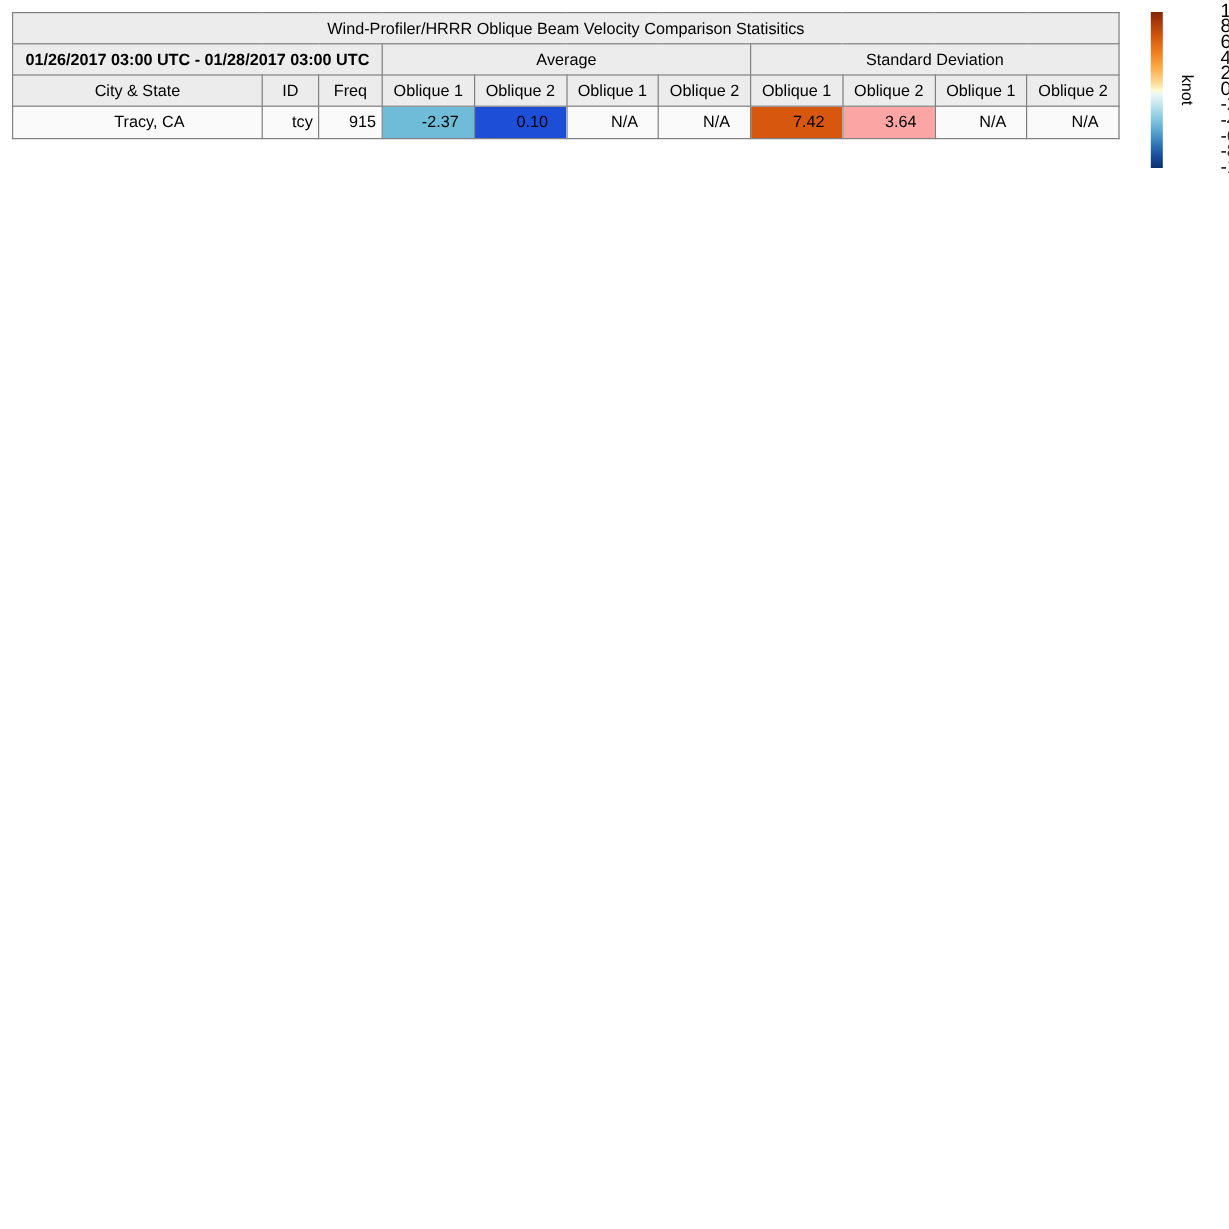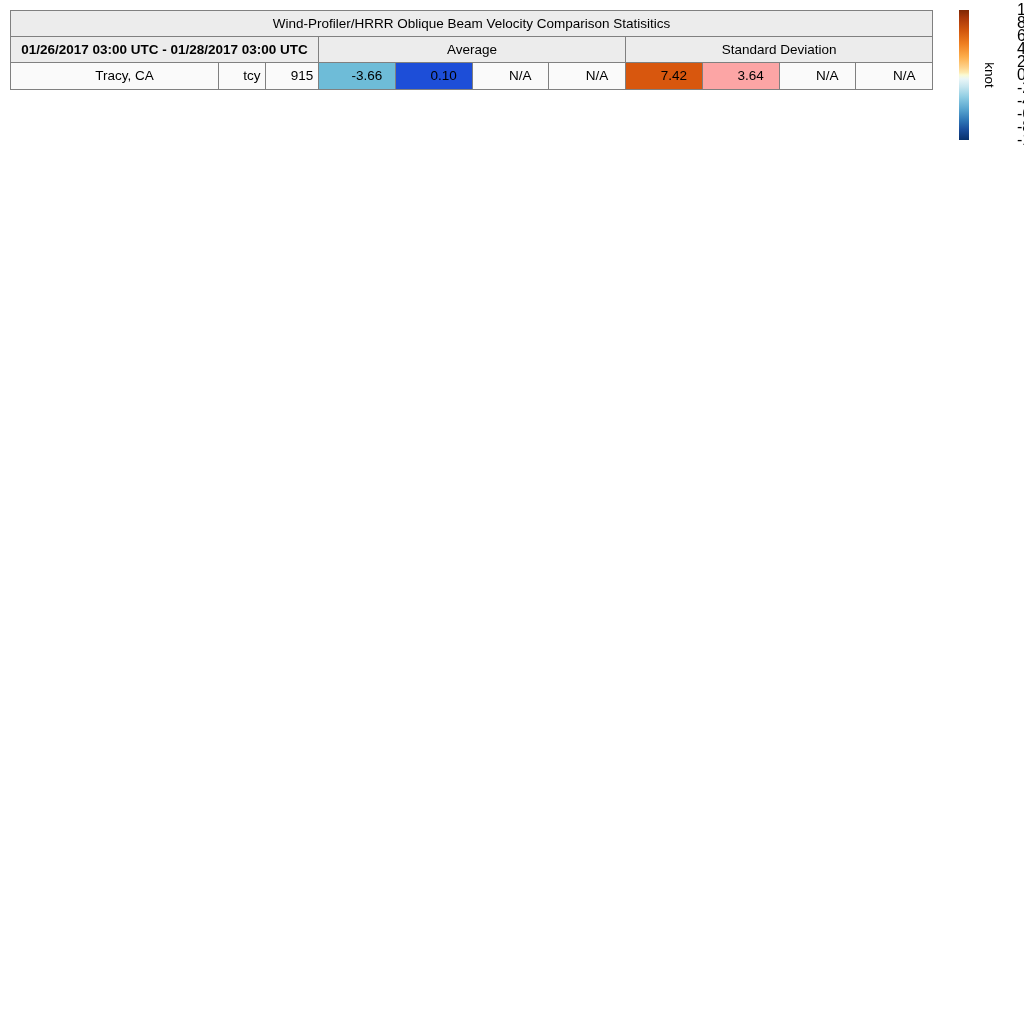--- a/index.html
+++ b/index.html
@@ -163,25 +163,38 @@
       </colgroup>
       <tbody>
         <tr>
           <td class="title-cell" colspan="11">Wind-Profiler/HRRR Oblique Beam Velocity Comparison Statisitics</td>
         </tr>
         <tr>
           <td class="period-cell" colspan="3">01/26/2017 03:00 UTC - 01/28/2017 03:00 UTC</td>
           <td colspan="4">Average</td>
           <td colspan="4">Standard Deviation</td>
         </tr>
+        <tr>
+          <td>City &amp; State</td>
+          <td>ID</td>
+          <td>Freq</td>
+          <td>Oblique 1</td>
+          <td>Oblique 2</td>
+          <td>Oblique 1</td>
+          <td>Oblique 2</td>
+          <td>Oblique 1</td>
+          <td>Oblique 2</td>
+          <td>Oblique 1</td>
+          <td>Oblique 2</td>
+        </tr>
         <tr class="data-row">
           <td>Tracy, CA</td>
           <td>tcy</td>
           <td>915</td>
-          <td class="val" style="background: rgb(110, 188, 216);">-3.66</td>
+          <td class="val" style="background: rgb(110, 188, 216);">-2.37</td>
           <td class="val" style="background: #1d4ed8;">0.10</td>
           <td class="val" style="background: rgb(250, 250, 250);">N/A</td>
           <td class="val" style="background: rgb(250, 250, 250);">N/A</td>
           <td class="val" style="background: rgb(216, 87, 14);">7.42</td>
           <td class="val" style="background: #fca5a5;">3.64</td>
           <td class="val" style="background: rgb(250, 250, 250);">N/A</td>
           <td class="val" style="background: rgb(250, 250, 250);">N/A</td>
         </tr>
       </tbody>
     </table>

